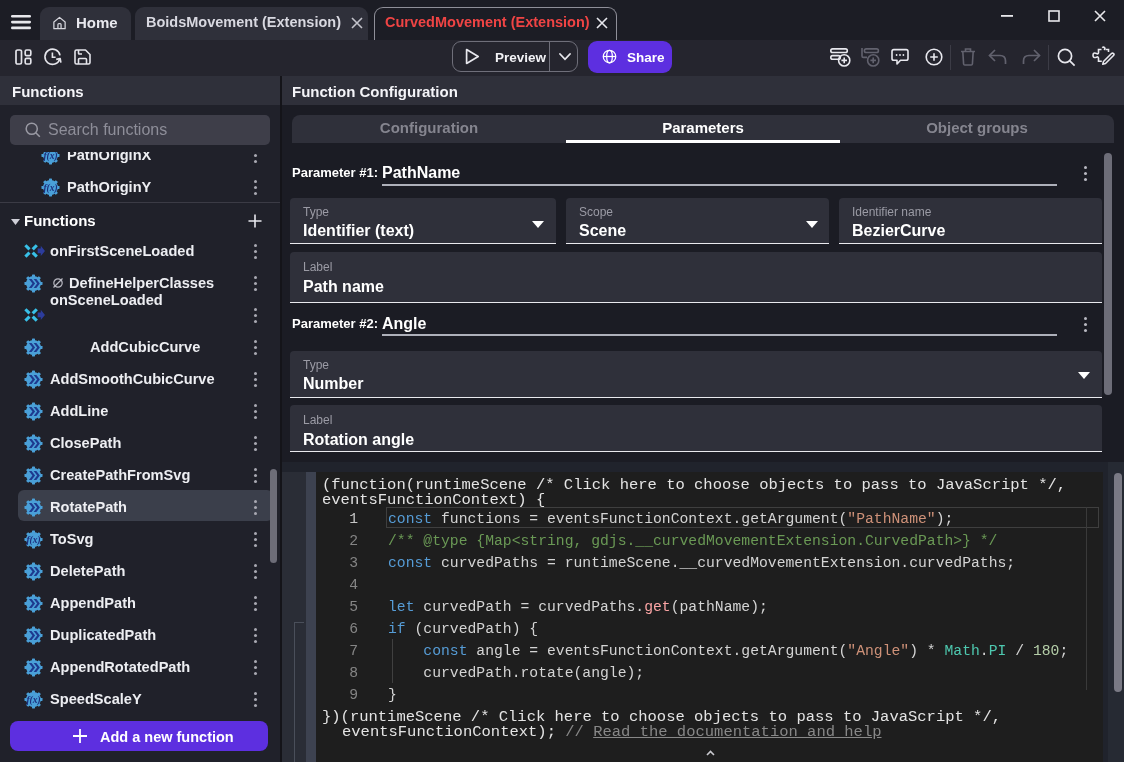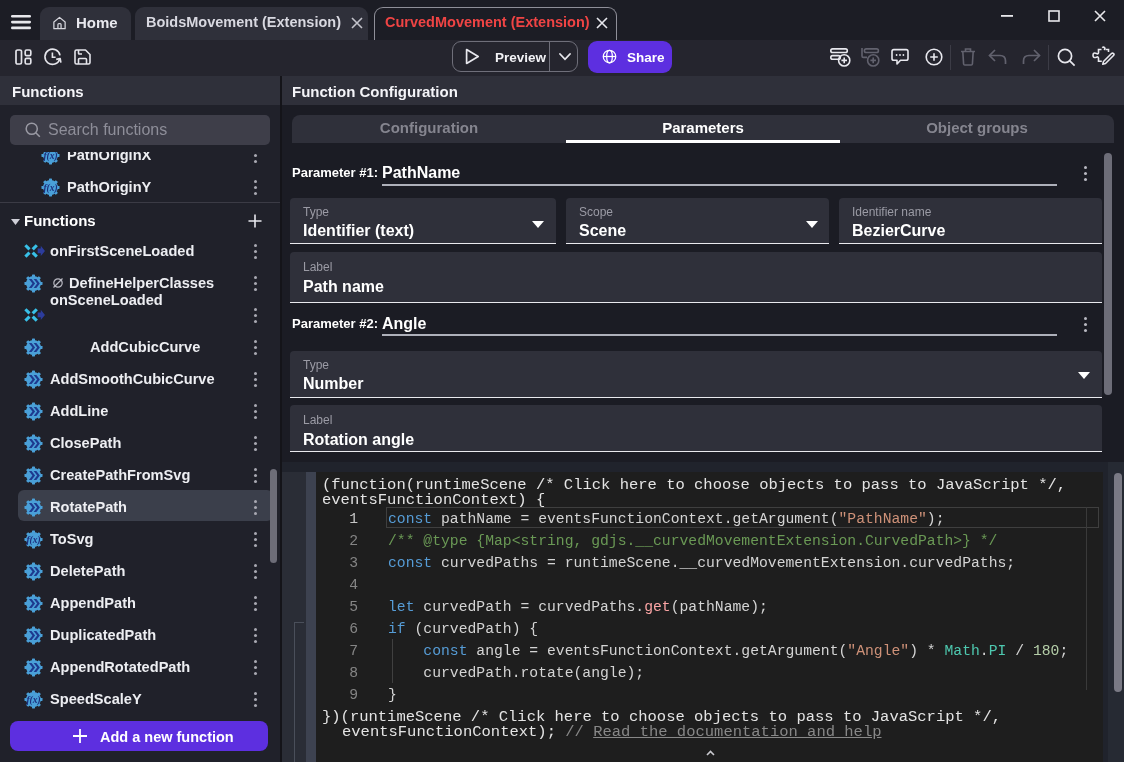--- a/index.html
+++ b/index.html
@@ -593,21 +593,21 @@
     <div class="abs" style="left:316px;top:552px;width:42px;font-family:Liberation Mono,monospace;font-size:14.72px;color:#858585;text-align:right;line-height:22px;">3</div>
     <div class="abs" style="left:316px;top:574px;width:42px;font-family:Liberation Mono,monospace;font-size:14.72px;color:#858585;text-align:right;line-height:22px;">4</div>
     <div class="abs" style="left:316px;top:596px;width:42px;font-family:Liberation Mono,monospace;font-size:14.72px;color:#858585;text-align:right;line-height:22px;">5</div>
     <div class="abs" style="left:316px;top:618px;width:42px;font-family:Liberation Mono,monospace;font-size:14.72px;color:#858585;text-align:right;line-height:22px;">6</div>
     <div class="abs" style="left:316px;top:640px;width:42px;font-family:Liberation Mono,monospace;font-size:14.72px;color:#858585;text-align:right;line-height:22px;">7</div>
     <div class="abs" style="left:316px;top:662px;width:42px;font-family:Liberation Mono,monospace;font-size:14.72px;color:#858585;text-align:right;line-height:22px;">8</div>
     <div class="abs" style="left:316px;top:684px;width:42px;font-family:Liberation Mono,monospace;font-size:14.72px;color:#858585;text-align:right;line-height:22px;">9</div>
     <div class="abs" style="left:386px;top:507px;width:713px;height:21px;border:1px solid #3f3f3f;"></div>
     <div class="abs" style="left:1086px;top:507px;width:1px;height:183px;background:#3a3a3a;"></div>
     <div class="abs" style="left:392px;top:639px;width:1px;height:44px;background:#404040;"></div>
-    <div class="abs" style="left:388px;top:508px;font-family:Liberation Mono,monospace;font-size:14.72px;line-height:22px;white-space:pre;"><span style="color:#569cd6">const</span><span style="color:#d4d4d4"> pathName = eventsFunctionContext.getArgument(</span><span style="color:#ce9178">"PathName"</span><span style="color:#d4d4d4">);</span></div>
+    <div class="abs" style="left:388px;top:508px;font-family:Liberation Mono,monospace;font-size:14.72px;line-height:22px;white-space:pre;"><span style="color:#569cd6">const</span><span style="color:#d4d4d4"> functions = eventsFunctionContext.getArgument(</span><span style="color:#ce9178">"PathName"</span><span style="color:#d4d4d4">);</span></div>
     <div class="abs" style="left:388px;top:530px;font-family:Liberation Mono,monospace;font-size:14.72px;line-height:22px;white-space:pre;"><span style="color:#6a9955">/** @type {Map&lt;string, gdjs.__curvedMovementExtension.CurvedPath&gt;} */</span></div>
     <div class="abs" style="left:388px;top:552px;font-family:Liberation Mono,monospace;font-size:14.72px;line-height:22px;white-space:pre;"><span style="color:#569cd6">const</span><span style="color:#d4d4d4"> curvedPaths = runtimeScene.__curvedMovementExtension.curvedPaths;</span></div>
     <div class="abs" style="left:388px;top:574px;font-family:Liberation Mono,monospace;font-size:14.72px;line-height:22px;white-space:pre;"></div>
     <div class="abs" style="left:388px;top:596px;font-family:Liberation Mono,monospace;font-size:14.72px;line-height:22px;white-space:pre;"><span style="color:#569cd6">let</span><span style="color:#d4d4d4"> curvedPath = curvedPaths.</span><span style="color:#fca5a5">get</span><span style="color:#d4d4d4">(pathName);</span></div>
     <div class="abs" style="left:388px;top:618px;font-family:Liberation Mono,monospace;font-size:14.72px;line-height:22px;white-space:pre;"><span style="color:#569cd6">if</span><span style="color:#d4d4d4"> (curvedPath) {</span></div>
     <div class="abs" style="left:388px;top:640px;font-family:Liberation Mono,monospace;font-size:14.72px;line-height:22px;white-space:pre;"><span style="color:#d4d4d4">    </span><span style="color:#569cd6">const</span><span style="color:#d4d4d4"> angle = eventsFunctionContext.getArgument(</span><span style="color:#ce9178">"Angle"</span><span style="color:#d4d4d4">) * </span><span style="color:#4ec9b0">Math</span><span style="color:#d4d4d4">.</span><span style="color:#4ec9b0">PI</span><span style="color:#d4d4d4"> / </span><span style="color:#b5cea8">180</span><span style="color:#d4d4d4">;</span></div>
     <div class="abs" style="left:388px;top:662px;font-family:Liberation Mono,monospace;font-size:14.72px;line-height:22px;white-space:pre;"><span style="color:#d4d4d4">    curvedPath.rotate(angle);</span></div>
     <div class="abs" style="left:388px;top:684px;font-family:Liberation Mono,monospace;font-size:14.72px;line-height:22px;white-space:pre;"><span style="color:#d4d4d4">}</span></div>
     <div class="abs" style="left:322px;top:708px;font-family:Liberation Mono,monospace;font-size:15.5px;color:#e4e4e4;white-space:pre;">})(runtimeScene /* Click here to choose objects to pass to JavaScript */,</div>
     <div class="abs" style="left:322px;top:723px;font-family:Liberation Mono,monospace;font-size:15.5px;color:#e4e4e4;white-space:pre;margin-left:20px;">eventsFunctionContext); <span style="color:#888888">// </span><span style="color:#888888;text-decoration:underline;">Read the documentation and help</span></div>

